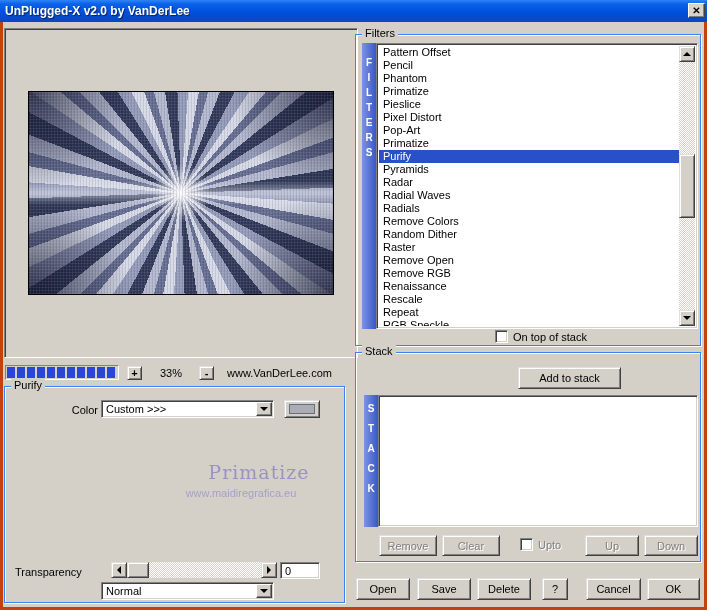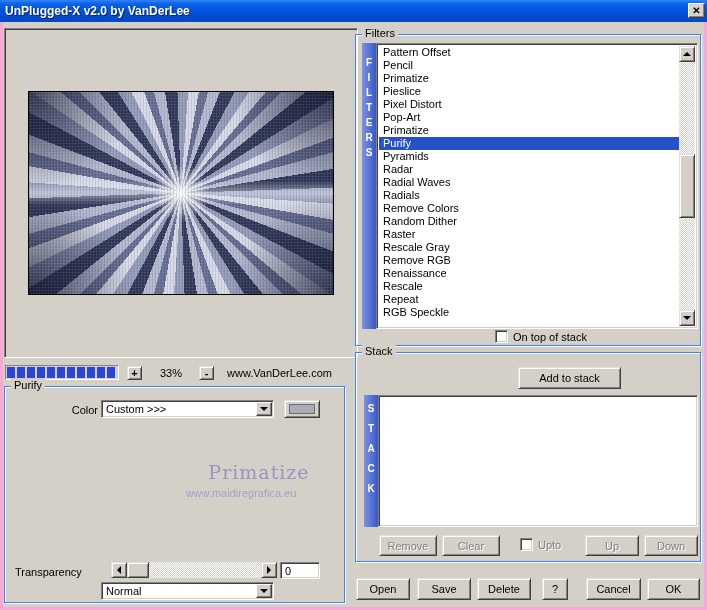--- a/index.html
+++ b/index.html
@@ -1,18 +1,18 @@
 <!DOCTYPE html>
 <html><head>
 <meta charset="utf-8">
 <style>
   * { margin:0; padding:0; box-sizing:border-box; cursor:default; }
   body { font-family:"Liberation Sans", sans-serif; background:#ffffff; }
 
-  .window { position:relative; width:707px; height:610px; background:#f9a8d4; overflow:hidden; }
+  .window { position:relative; width:707px; height:610px; background:#c2410c; overflow:hidden; }
 
   .titlebar {
     position:absolute; left:0; top:0; right:0; height:22px;
     background:linear-gradient(180deg,#2f84f5 0%,#0b62ea 18%,#0050dc 55%,#0a47c0 100%);
     display:flex; align-items:center;
   }
   .title { color:#ffffff; font-size:12px; font-weight:bold; padding-left:5px;
            text-shadow:1px 1px 1px rgba(0,0,0,0.55); white-space:nowrap; }
   .close-btn {
     position:absolute; right:2px; top:3px; width:17px; height:15px;
@@ -224,34 +224,35 @@
 
     <div class="groupbox filters-group">
       <span class="legend">Filters</span>
       <div class="vstrip filters-strip">
         <span class="vtext">FILTERS</span>
       </div>
       <div class="listbox">
         <div class="list-items">
             <div class="list-item">Pattern Offset</div>
             <div class="list-item">Pencil</div>
+            <div class="list-item">Phantom</div>
             <div class="list-item">Primatize</div>
             <div class="list-item">Pieslice</div>
             <div class="list-item">Pixel Distort</div>
             <div class="list-item">Pop-Art</div>
             <div class="list-item">Primatize</div>
             <div class="list-item selected">Purify</div>
             <div class="list-item">Pyramids</div>
             <div class="list-item">Radar</div>
             <div class="list-item">Radial Waves</div>
             <div class="list-item">Radials</div>
             <div class="list-item">Remove Colors</div>
             <div class="list-item">Random Dither</div>
             <div class="list-item">Raster</div>
-            <div class="list-item">Rescale Gray</div>
+            <div class="list-item">Remove Open</div>
             <div class="list-item">Remove RGB</div>
             <div class="list-item">Renaissance</div>
             <div class="list-item">Rescale</div>
             <div class="list-item">Repeat</div>
             <div class="list-item">RGB Speckle</div>
           </div>
         <div class="vscroll">
           <div class="btn vs-btn vs-up">
             <span class="tri-up"></span>
           </div>

